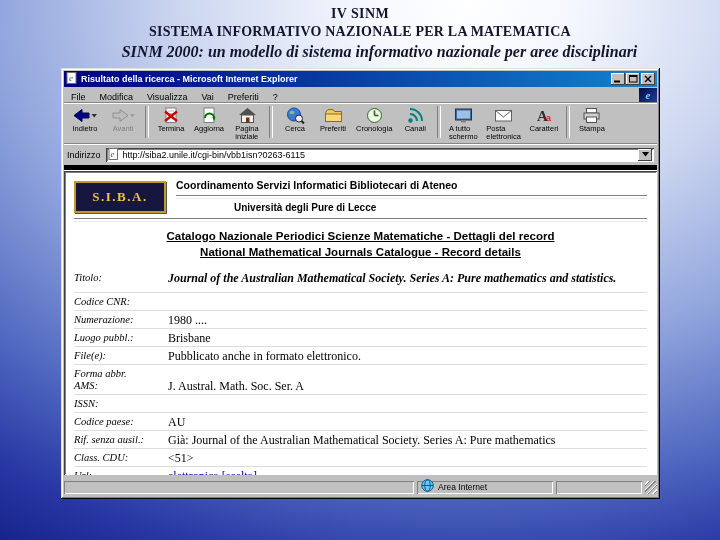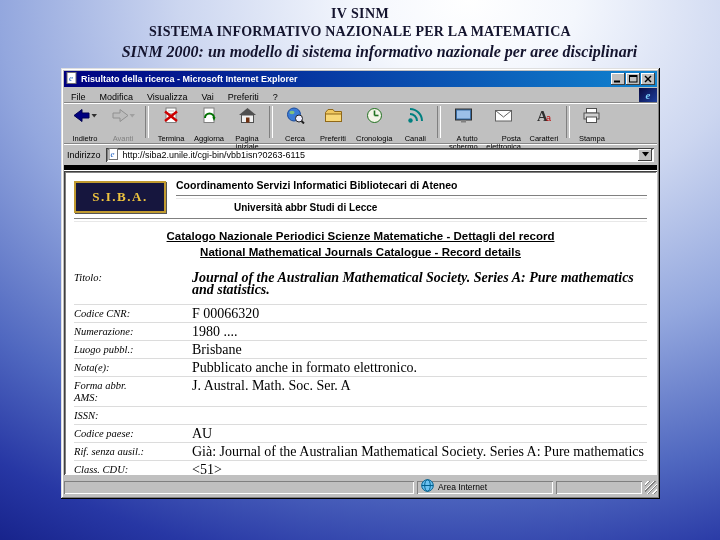--- a/index.html
+++ b/index.html
@@ -30,21 +30,21 @@
   .wbtn{width:14px;height:12px;background:#c0c0c0;display:flex;align-items:center;justify-content:center;
     box-shadow: inset -1px -1px 0 #404040, inset 1px 1px 0 #ffffff;}
   .menubar{height:15px;flex:0 0 15px;display:flex;align-items:flex-end;font-size:9px;color:#000;border-bottom:1px solid #868686;box-shadow:0 1px 0 #fff;}
   .menu-item{padding:0 7px;}
   .throbber{margin-left:auto;width:18px;height:14px;background:linear-gradient(135deg,#09093f,#1d3f9e);
     color:#7fd4ff;display:flex;align-items:center;justify-content:center;
     font-family:"Liberation Serif",serif;font-style:italic;font-weight:bold;font-size:11px;}
   .toolbar{height:38px;flex:0 0 38px;display:flex;align-items:flex-start;padding:2px 2px 0 2px;border-bottom:1px solid #868686;box-shadow:0 1px 0 #fff;}
   .tbtn{display:flex;flex-direction:column;align-items:center;justify-content:flex-start;padding:1px 4px;min-width:30px;}
   .ticon{height:18px;display:flex;align-items:center;justify-content:center;}
-  .tlabel{font-size:7.5px;line-height:8px;text-align:right;white-space:pre-line;color:#000;margin-top:11px;}
+  .tlabel{font-size:7.5px;line-height:8px;text-align:left;white-space:pre-line;color:#000;margin-top:1px;}
   .tbtn.disabled .tlabel{color:#808080;}
   .tsep{width:2px;height:32px;margin:1px 3px;border-left:1px solid #808080;border-right:1px solid #ffffff;}
   .addressbar{height:19px;flex:0 0 19px;display:flex;align-items:center;gap:5px;padding:1px 3px;border-bottom:5px solid #000000;box-shadow:0 1px 0 #fff;}
   .addr-label{font-size:9px;color:#000;}
   .addr-field{flex:1;height:14px;background:#fff;display:flex;align-items:center;gap:4px;padding:0 2px;
     box-shadow: inset 1px 1px 0 #404040, inset -1px -1px 0 #ffffff, inset 2px 2px 0 #808080;}
   .addr-url{font-size:9px;color:#000;white-space:nowrap;overflow:hidden;flex:1;}
   .addr-drop{width:14px;height:12px;background:#c0c0c0;display:flex;align-items:center;justify-content:center;
     box-shadow: inset -1px -1px 0 #404040, inset 1px 1px 0 #ffffff;}
   
@@ -62,24 +62,24 @@
   }
   .hcol{flex:1;}
   .h1{font-family:"Liberation Sans",sans-serif;font-weight:bold;font-size:10.5px;line-height:13px;}
   .rule{height:2px;border-top:1px solid #808080;border-bottom:1px solid #e8e8e8;margin:3px 0;}
   .h2{font-family:"Liberation Sans",sans-serif;font-weight:bold;font-size:10px;padding-left:58px;line-height:12px;}
   .rule-full{height:2px;border-top:1px solid #808080;border-bottom:1px solid #e8e8e8;margin:4px 0 6px 0;}
   .cat-title{font-family:"Liberation Sans",sans-serif;font-weight:bold;font-size:11.5px;line-height:16px;
     text-align:center;text-decoration:underline;}
   .cat-title.en{margin-bottom:9px;}
   .rec-table{margin-top:2px;}
-  .rec-row{display:flex;align-items:flex-start;border-bottom:1px solid #dcdcdc;padding:3px 0 2px 0;}
+  .rec-row{display:flex;align-items:flex-end;border-bottom:1px solid #dcdcdc;padding:3px 0 2px 0;}
   .rec-row.first{padding-bottom:8px;}
   .rec-label{flex:0 0 92px;font-style:italic;font-size:10.5px;line-height:12px;white-space:pre-line;}
-  .rec-value{flex:1;font-size:14px;line-height:12px;padding-left:2px;margin-left:24px;}
+  .rec-value{flex:1;font-size:12px;line-height:12px;padding-left:2px;}
   .v-bi{font-weight:bold;font-style:italic;}
   .v-link{color:#0000bb;text-decoration:underline;}
   
   .statusbar{height:18px;flex:0 0 18px;display:flex;align-items:center;gap:3px;padding-top:3px;}
   .sp{height:13px;box-shadow: inset 1px 1px 0 #808080, inset -1px -1px 0 #ffffff;}
   .sp-left{flex:1;}
   .sp-zone{flex:0 0 128px;display:flex;align-items:center;gap:4px;padding:0 4px;}
   .sp-right{flex:0 0 86px;}
   .zone-text{font-size:8.5px;color:#000;}
   .grip{width:12px;height:13px;background:
@@ -293,47 +293,46 @@
       </span>
     </div>
   </div>
 
   <div class="content">
     <div class="page-header">
       <div class="siba-logo">S.I.B.A.</div>
       <div class="hcol">
         <div class="h1">Coordinamento Servizi Informatici Bibliotecari di Ateneo</div>
         <div class="rule"></div>
-        <div class="h2">Università abbr Studi di Lecce</div>
+        <div class="h2">Università degli Pure di Lecce</div>
       </div>
     </div>
     <div class="rule-full"></div>
 
     <div class="cat-title">Catalogo Nazionale Periodici Scienze Matematiche - Dettagli del record</div>
     <div class="cat-title en">National Mathematical Journals Catalogue - Record details</div>
 
     <div class="rec-table">
       <div class="rec-row first">
         <span class="rec-label">Titolo:</span>
         <span class="rec-value v-bi">Journal of the Australian Mathematical Society. Series A: Pure mathematics and statistics.</span>
       </div>
       <div class="rec-row">
         <span class="rec-label">Codice CNR:</span>
-        <span class="rec-value">F 00066320</span>
       </div>
       <div class="rec-row">
         <span class="rec-label">Numerazione:</span>
         <span class="rec-value">1980 ....</span>
       </div>
       <div class="rec-row">
         <span class="rec-label">Luogo pubbl.:</span>
         <span class="rec-value">Brisbane</span>
       </div>
       <div class="rec-row">
-        <span class="rec-label">Nota(e):</span>
+        <span class="rec-label">File(e):</span>
         <span class="rec-value">Pubblicato anche in formato elettronico.</span>
       </div>
       <div class="rec-row">
         <span class="rec-label">Forma abbr.
 AMS:</span>
         <span class="rec-value">J. Austral. Math. Soc. Ser. A</span>
       </div>
       <div class="rec-row">
         <span class="rec-label">ISSN:</span>
       </div>

